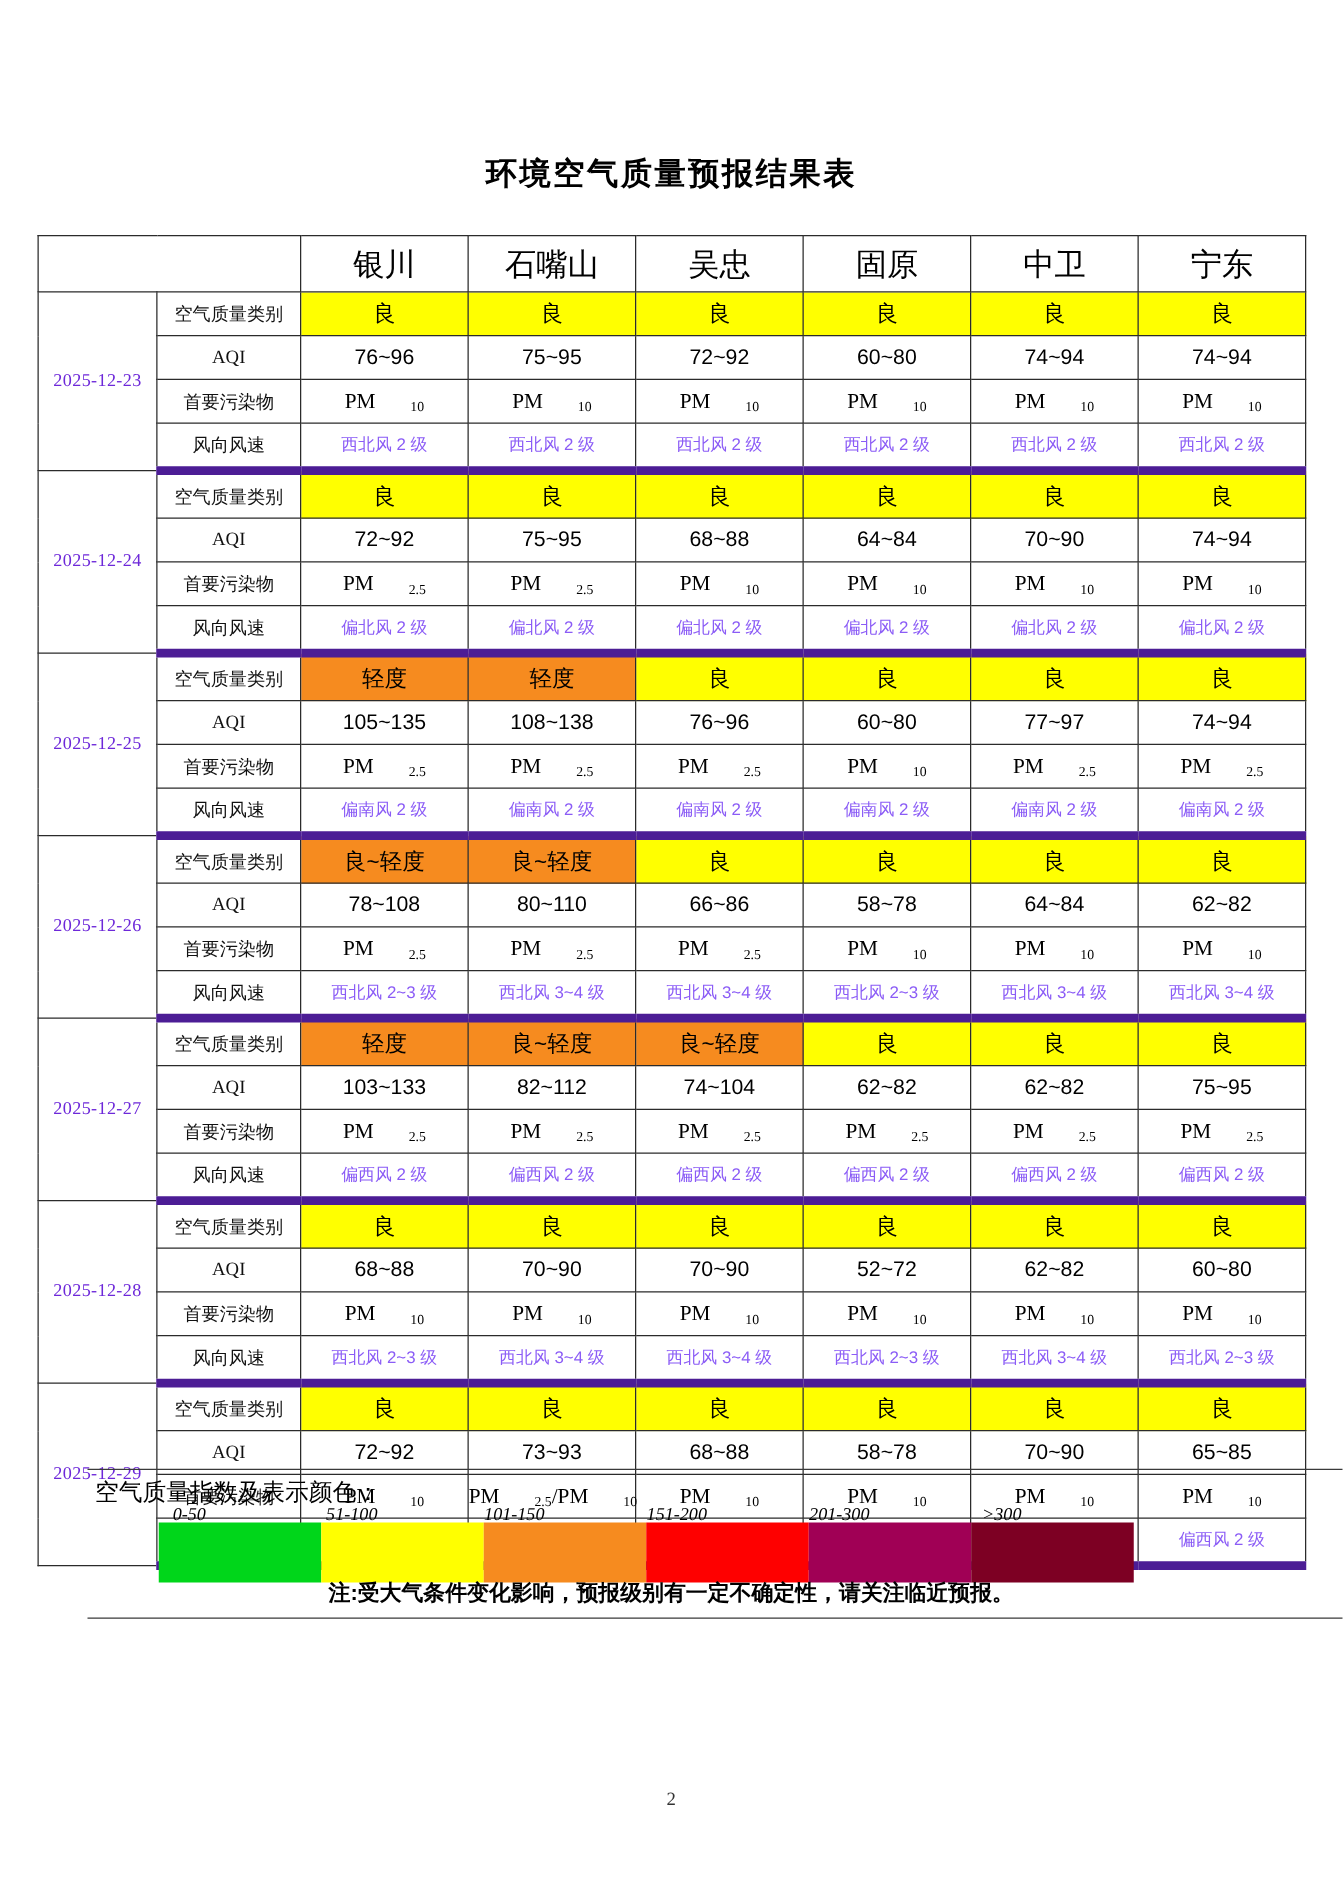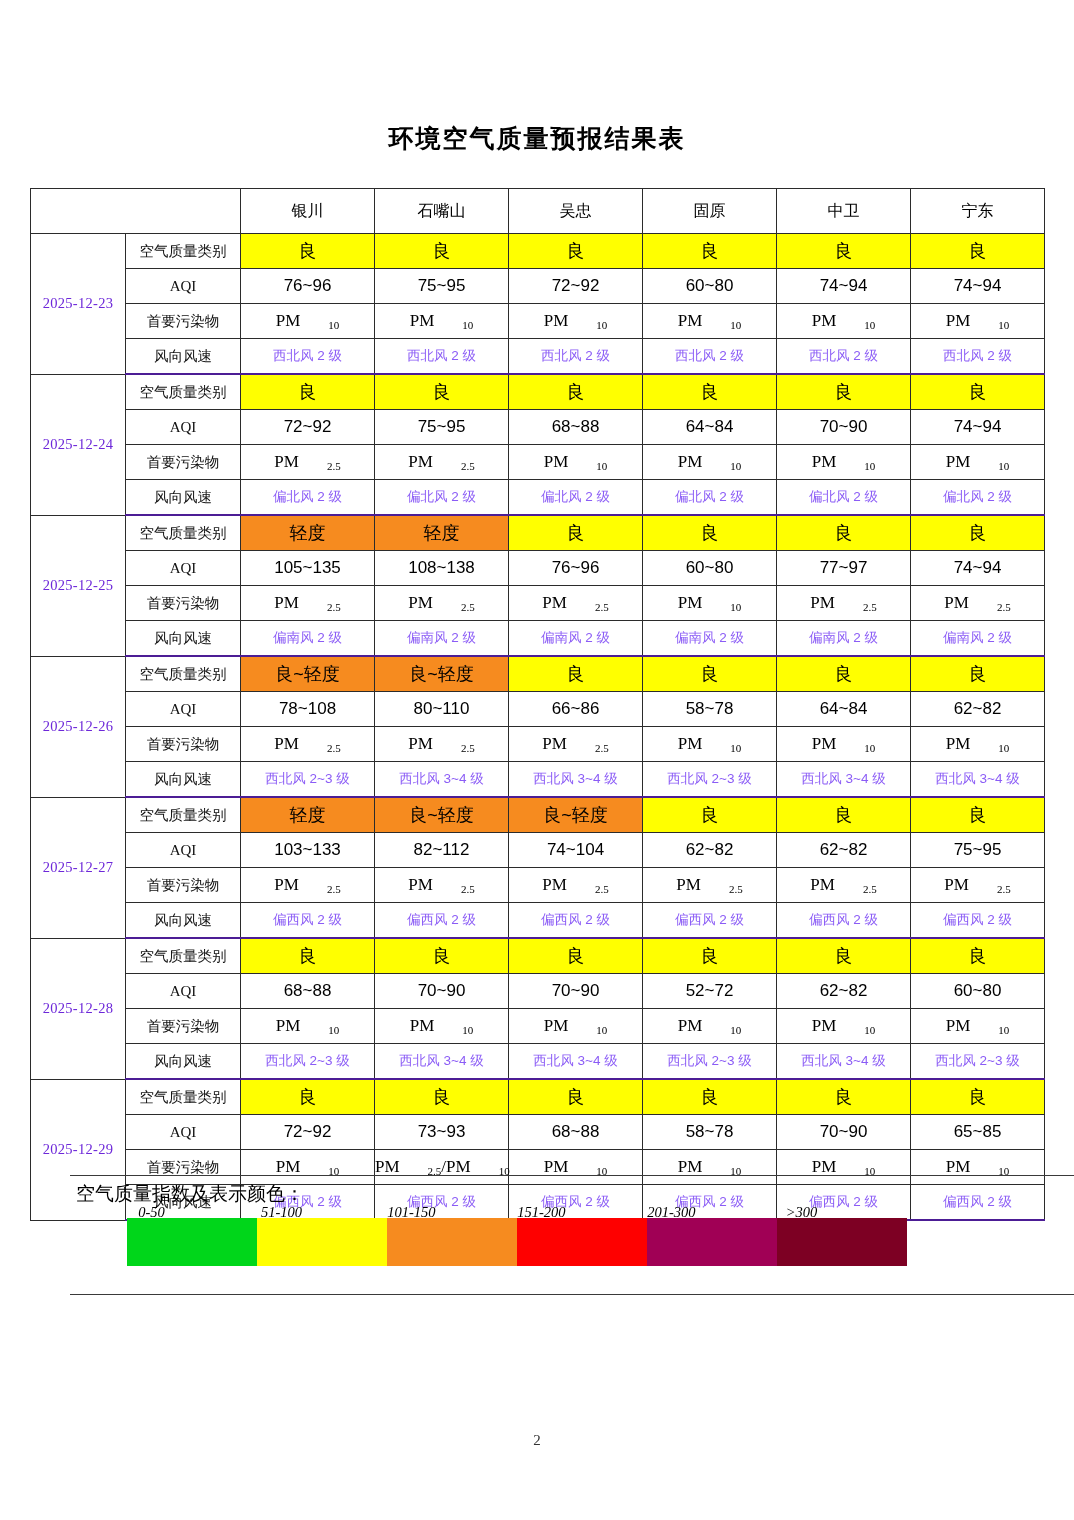--- a/index.html
+++ b/index.html
@@ -61,21 +61,21 @@
     background: #ffffff;
   }
   col.c-date  { width: 95px; }
   col.c-label { width: 115px; }
   col.c-city  { width: 134px; }
 
   
   tr.head-row td { height: 44px; }
   .city-head {
     font-family: Liberation Sans, sans-serif;
-    font-size: 16px;
+    font-size: 25px;
     color: #000;
   }
   .corner-cell { background: #ffffff; }
 
   
   tr.data-row td { height: 34px; }
   .date-cell {
     font-family: "Liberation Serif", "DejaVu Serif", serif;
     font-size: 14.5px;
     color: #6d28d9;
@@ -112,21 +112,21 @@
     position: relative;
     bottom: -3px;
     margin-left: 28px;
   }
   .val-wind {
     font-family: "Liberation Sans", "DejaVu Sans", sans-serif;
     font-size: 13.5px;
     color: #8b5cf6;
   }
   
-  tr.block-end td { border-bottom: 2px solid #4c1d95; }
+  tr.block-end td { border-bottom: 7px solid #4c1d95; }
 
   
   .legend-box {
     position: absolute;
     left: 30px;
     top: 1175px;
     width: 1014px;
     height: 118px;
     border-top: 1px solid #3a3a3a;
     border-bottom: 1px solid #3a3a3a;
@@ -501,16 +501,17 @@
     <div class="legend-strip">
         <div class="legend-seg" style="background: rgb(0, 214, 26);"></div>
         <div class="legend-seg" style="background: rgb(255, 255, 0);"></div>
         <div class="legend-seg" style="background: rgb(246, 139, 31);"></div>
         <div class="legend-seg" style="background: rgb(254, 0, 0);"></div>
         <div class="legend-seg" style="background: rgb(160, 0, 85);"></div>
         <div class="legend-seg" style="background: rgb(125, 0, 35);"></div>
       </div>
   </div>
 
+  <div class="legend-note">注:受大气条件变化影响，预报级别有一定不确定性，请关注临近预报。</div>
 
   <div class="page-no">2</div>
 
 </div>
 
 </body></html>

